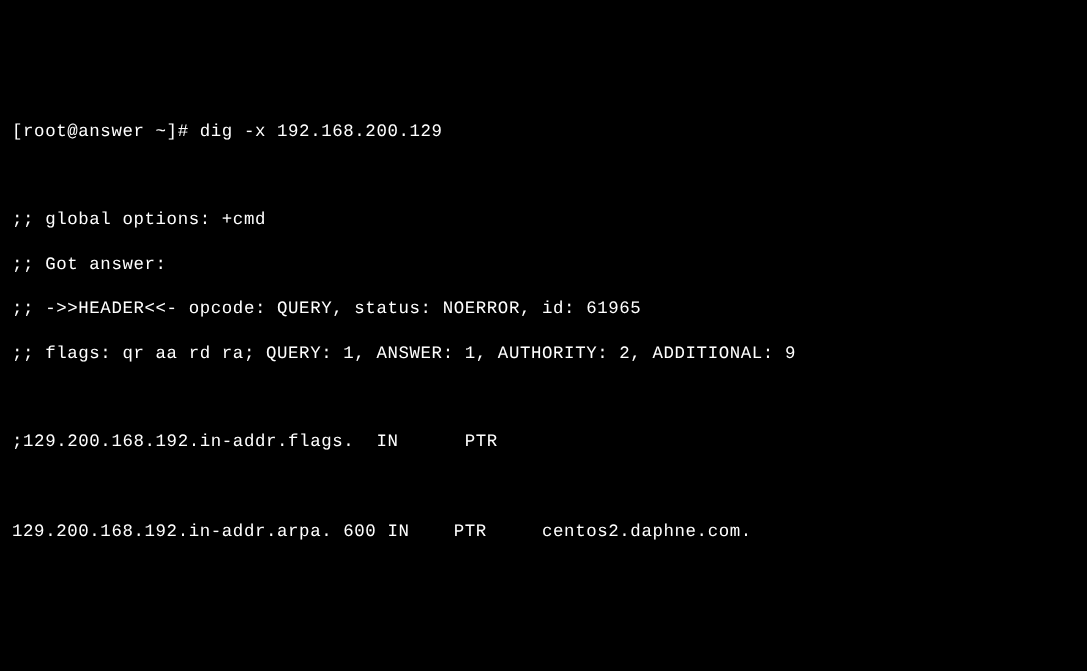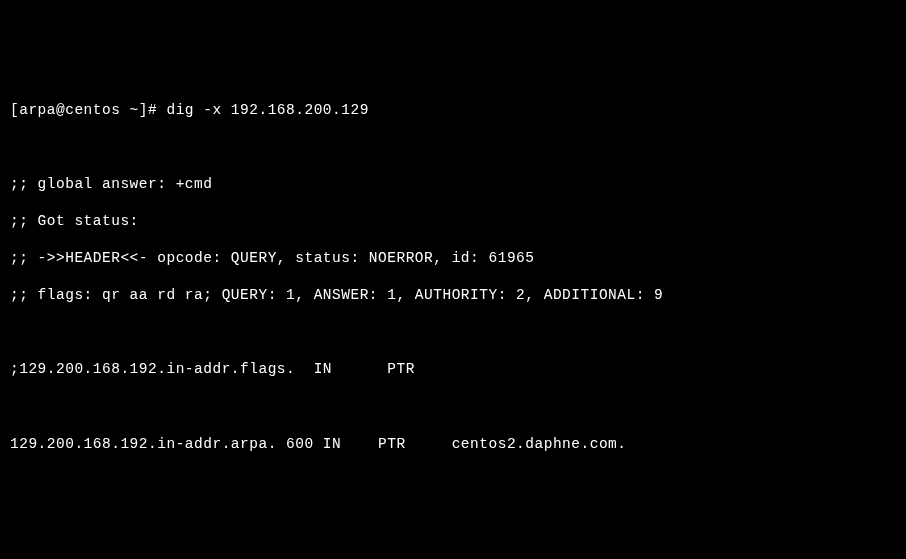--- a/index.html
+++ b/index.html
@@ -17,24 +17,24 @@
 }
 .terminal { display: block; }
 .line { display: block; min-height: 1.28em; }
 </style>
 </head>
 <body>
 
 
 
 <div class="terminal">
-<span class="line"><span>[arpa@centos ~]# </span><span>dig -x 192.168.200.129</span></span>
+<span class="line"><span>[root@answer ~]# </span><span>dig -x 192.168.200.129</span></span>
 <span class="line"></span>
-<span class="line">;; global answer: +cmd</span>
-<span class="line">;; Got status:</span>
+<span class="line">;; global options: +cmd</span>
+<span class="line">;; Got answer:</span>
 <span class="line">;; -&gt;&gt;HEADER&lt;&lt;- opcode: QUERY, status: NOERROR, id: 61965</span>
 <span class="line">;; flags: qr aa rd ra; QUERY: 1, ANSWER: 1, AUTHORITY: 2, ADDITIONAL: 9</span>
 <span class="line"></span>
 <span class="line">;129.200.168.192.in-addr.flags.  IN      PTR</span>
 <span class="line"></span>
 <span class="line">129.200.168.192.in-addr.arpa. 600 IN    PTR     centos2.daphne.com.</span>
 
 
 
 

